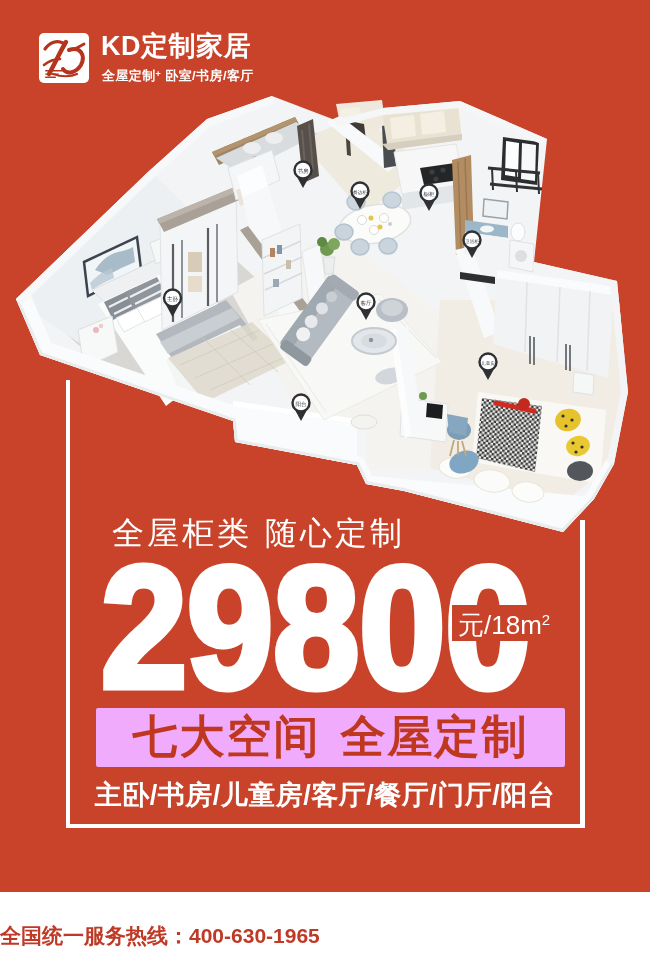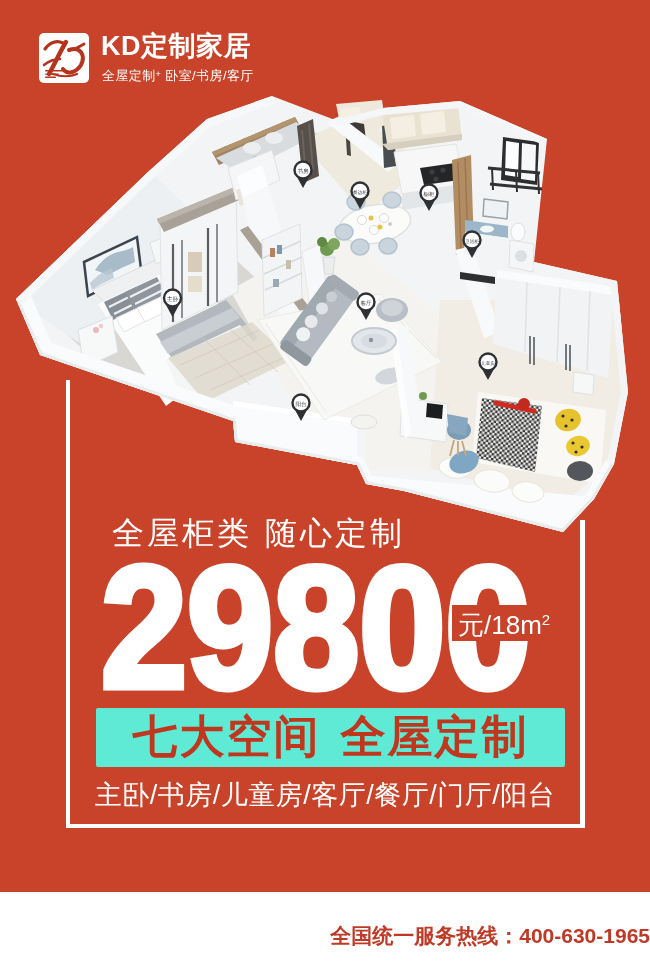--- a/index.html
+++ b/index.html
@@ -29,21 +29,21 @@
 <g fill="#b5341d">
 <rect x="6" y="37" width="18" height="1.6" rx="0.8"></rect>
 <rect x="6" y="40.4" width="14" height="1.4" rx="0.7"></rect>
 <rect x="6" y="43.6" width="11" height="1.4" rx="0.7"></rect>
 </g>
 </svg>
 </div>
 
 <div class="abs white" style="left:101px;top:28px;font-size:27px;font-weight:bold;letter-spacing:0.5px">KD定制家居</div>
 
-<div class="abs white" style="left:102px;top:67px;font-size:13px;font-weight:normal;letter-spacing:0.4px">全屋定制<span style="font-size:9px;vertical-align:3px">+</span> 卧室/书房/客厅</div>
+<div class="abs white" style="left:102px;top:67px;font-size:13px;font-weight:bold;letter-spacing:0.4px">全屋定制<span style="font-size:9px;vertical-align:3px">+</span> 卧室/书房/客厅</div>
 
 <svg class="abs" style="left:0;top:0" width="650" height="560" viewBox="0 0 650 560">
 <defs>
 <clipPath id="slab">
 <path d="M16,299 L148,172 L207,119 L272,96 L335,120 L383,108 L460,101 L547,139 L534,262 L617,281 L628,392 L614,464 L594,499 L563,532 L404,491 L366,484 L357,465 L235,442 L233,421 L40,355 Z"></path>
 </clipPath>
 <pattern id="checker" width="5" height="5" patternUnits="userSpaceOnUse" patternTransform="rotate(8)">
 <rect width="5" height="5" fill="#ededeb"></rect>
 <rect width="2.5" height="2.5" fill="#383838"></rect>
 <rect x="2.5" y="2.5" width="2.5" height="2.5" fill="#383838"></rect>
@@ -415,19 +415,19 @@
 </svg>
 
 <div class="abs white" style="left:112px;top:512px;font-size:32px;font-weight:normal;letter-spacing:3px">全屋柜类<span style="padding-left:13px"></span>随心定制</div>
 
 <div class="abs white" style="left:101px;top:528px;font-size:172px;font-weight:bold;-webkit-text-stroke:7px #fff;transform:scaleX(0.90);transform-origin:0 0;letter-spacing:0px">29800</div>
 
 <div class="abs" style="left:452px;top:605px;width:110px;height:36px;background:#c8432a"></div>
 
 <div class="abs white" style="left:458px;top:608px;font-size:26px;font-weight:normal">元/18m<span style="font-size:15px;vertical-align:9px">2</span></div>
 
-<div class="abs" style="left:96px;top:708px;width:469px;height:59px;background:#5eead4;border-radius:2px;color:#c0371f;font-size:45px;font-weight:bold;text-align:center;line-height:58px;letter-spacing:2px">七大空间<span style="padding-left:20px"></span>全屋定制</div>
-
-<div class="abs white" style="left:0;top:777px;width:650px;text-align:center;font-size:27px;font-weight:normal;letter-spacing:0.5px">主卧/书房/儿童房/客厅/餐厅/门厅/阳台</div>
+<div class="abs" style="left:96px;top:708px;width:469px;height:59px;background:#f0abfc;border-radius:2px;color:#c0371f;font-size:45px;font-weight:bold;text-align:center;line-height:58px;letter-spacing:2px">七大空间<span style="padding-left:20px"></span>全屋定制</div>
+
+<div class="abs white" style="left:0;top:777px;width:650px;text-align:center;font-size:27px;font-weight:bold;letter-spacing:0.5px">主卧/书房/儿童房/客厅/餐厅/门厅/阳台</div>
 
 <div class="abs" style="left:0;top:892px;width:650px;height:85px;background:#fff"></div>
 
-<div class="abs" style="left:0;top:922px;width:650px;text-align:right;color:#bf3a26;font-size:21px;font-weight:bold;letter-spacing:0px">全国统一服务热线：400-630-1965</div>
+<div class="abs" style="left:0;top:922px;width:650px;text-align:left;color:#bf3a26;font-size:21px;font-weight:bold;letter-spacing:0px">全国统一服务热线：400-630-1965</div>
 
 </body></html>

